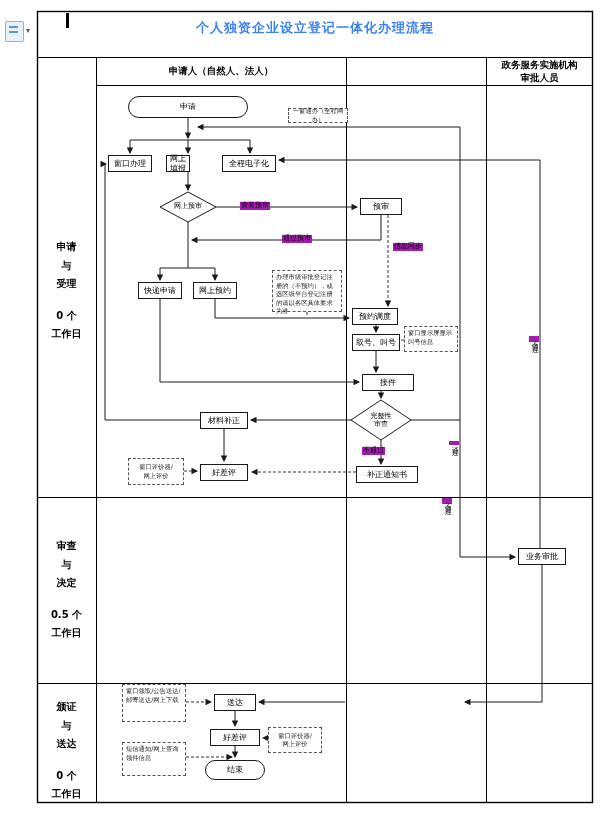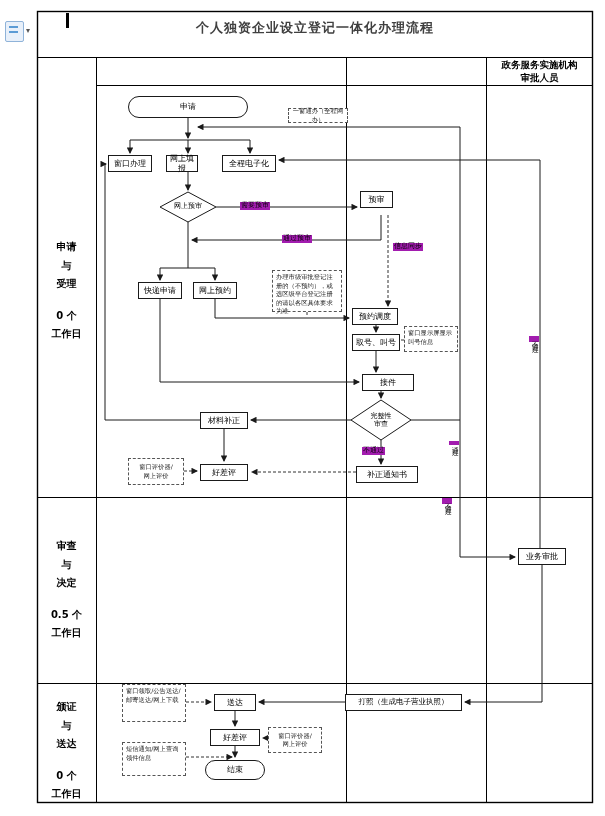--- a/index.html
+++ b/index.html
@@ -1,19 +1,19 @@
 <!DOCTYPE html>
 <html><head>
 <meta charset="utf-8">
 <style>
   html,body{margin:0;padding:0;background:#fff}
   .page{position:relative;width:605px;height:816px;background:#fff;overflow:hidden;
         font-family:"DejaVu Sans","Liberation Sans",sans-serif;color:#000}
   svg.flow{position:absolute;left:0;top:0;z-index:1}
-  .title{position:absolute;left:37px;top:19px;width:556px;text-align:center;color:#404040;
+  .title{position:absolute;left:37px;top:19px;width:556px;text-align:center;color:#3b82f6;
          font-weight:bold;font-size:13px;z-index:2;letter-spacing:1px}
   .hdr{position:absolute;font-weight:bold;font-size:9.5px;text-align:center;white-space:pre-line;
        z-index:2;display:flex;align-items:center;justify-content:center;line-height:1.35}
   .lane{position:absolute;z-index:2;display:flex;flex-direction:column;align-items:center;
         justify-content:center;gap:13px;font-weight:bold;font-size:10px;text-align:center;
         white-space:pre-line;line-height:1.85}
   .box{position:absolute;z-index:2;border:1px solid #1a1a1a;background:#fff;display:flex;
        align-items:center;justify-content:center;text-align:center;font-size:8px;line-height:1.15;
        white-space:pre-line;box-sizing:border-box;padding:1px}
   .oval{border-radius:12px}
@@ -101,20 +101,21 @@
       <path d="M186,757 H232" marker-end="url(#ah)"></path>
     </g>
     <g stroke="#1a1a1a" fill="#fff" stroke-width="1">
       <polygon points="160,207 188,192 216,207 188,222"></polygon>
       <polygon points="351,420 381,400 411,420 381,440"></polygon>
     </g>
   </svg>
 
   <div class="title">个人独资企业设立登记一体化办理流程</div>
 
+  <div class="hdr" style="left:96px;top:58px;width:250px;height:27px">申请人（自然人、法人）</div>
   <div class="hdr" style="left:486px;top:58px;width:107px;height:27px">政务服务实施机构
 审批人员</div>
 
   <div class="lane" style="left:37px;top:85px;width:59px;height:412px">
     <div>申请
 与
 受理</div>
     <div>0 个
 工作日</div>
   </div>
@@ -130,25 +131,25 @@
 与
 送达</div>
     <div>0 个
 工作日</div>
   </div>
 
   <div class="box oval" style="left:128px;top:96px;width:120px;height:22px">申请</div>
   <div class="box note c" style="left:288px;top:108px;width:60px;height:15px">一窗通办（全程网办）</div>
 
   <div class="box" style="left:108px;top:155px;width:44px;height:17px">窗口办理</div>
-  <div class="box" style="left:166px;top:155px;width:32px;height:17px">网上填报</div>
+  <div class="box" style="left:166px;top:155px;width:24px;height:17px">网上填报</div>
   <div class="box" style="left:222px;top:155px;width:54px;height:17px">全程电子化</div>
 
   <div class="dtxt" style="left:160px;top:202px;width:56px">网上预审</div>
-  <div class="box" style="left:360px;top:191px;width:33px;height:17px">预审</div>
+  <div class="box" style="left:360px;top:198px;width:42px;height:17px">预审</div>
 
   <div class="box" style="left:138px;top:282px;width:44px;height:17px">快递申请</div>
   <div class="box" style="left:193px;top:282px;width:44px;height:17px">网上预约</div>
   <div class="box note" style="left:272px;top:270px;width:70px;height:42px">办理市级审批登记注册的（不预约），或选区级平台登记注册的请以各区具体要求为准</div>
 
   <div class="box" style="left:352px;top:308px;width:46px;height:17px">预约调度</div>
   <div class="box" style="left:352px;top:334px;width:48px;height:17px">取号、叫号</div>
   <div class="box note" style="left:404px;top:326px;width:54px;height:26px">窗口显示屏显示叫号信息</div>
 
   <div class="box" style="left:362px;top:374px;width:52px;height:17px">接件</div>
@@ -156,21 +157,20 @@
 审查</div>
 
   <div class="box" style="left:200px;top:412px;width:48px;height:17px">材料补正</div>
   <div class="box" style="left:356px;top:466px;width:62px;height:17px">补正通知书</div>
   <div class="box" style="left:200px;top:464px;width:48px;height:17px">好差评</div>
   <div class="box note c" style="left:128px;top:458px;width:56px;height:27px">窗口评价器/
 网上评价</div>
 
   <div class="box" style="left:518px;top:548px;width:48px;height:17px">业务审批</div>
 
-  <div class="box" style="left:345px;top:694px;width:117px;height:17px;font-size:7.5px">打照（生成电子营业执照）</div>
   <div class="box" style="left:214px;top:694px;width:42px;height:17px">送达</div>
   <div class="box note" style="left:122px;top:684px;width:64px;height:38px">窗口领取/公告送达/
 邮寄送达/网上下载</div>
 
   <div class="box" style="left:210px;top:729px;width:50px;height:17px">好差评</div>
   <div class="box note c" style="left:268px;top:727px;width:54px;height:26px">窗口评价器/
 网上评价</div>
   <div class="box note" style="left:122px;top:742px;width:64px;height:34px">短信通知/网上查询领件信息</div>
 
   <div class="box oval" style="left:205px;top:760px;width:60px;height:20px">结束</div>

